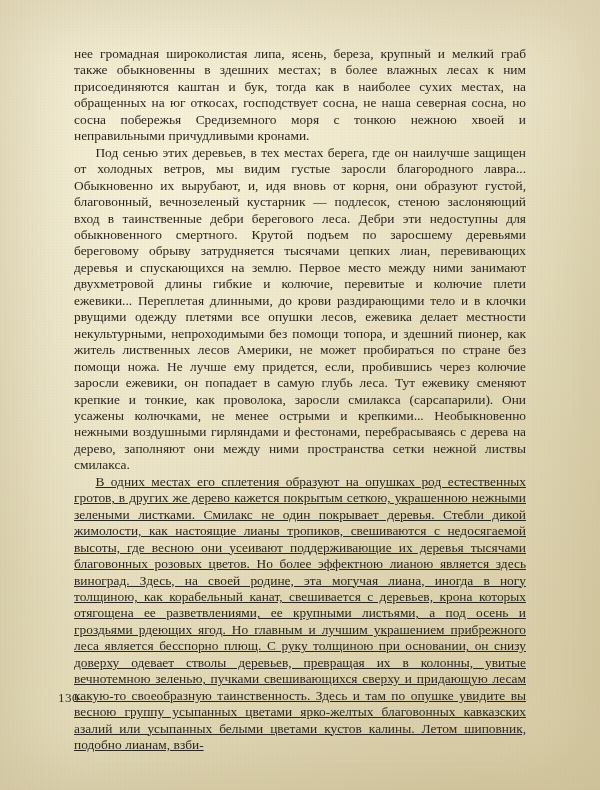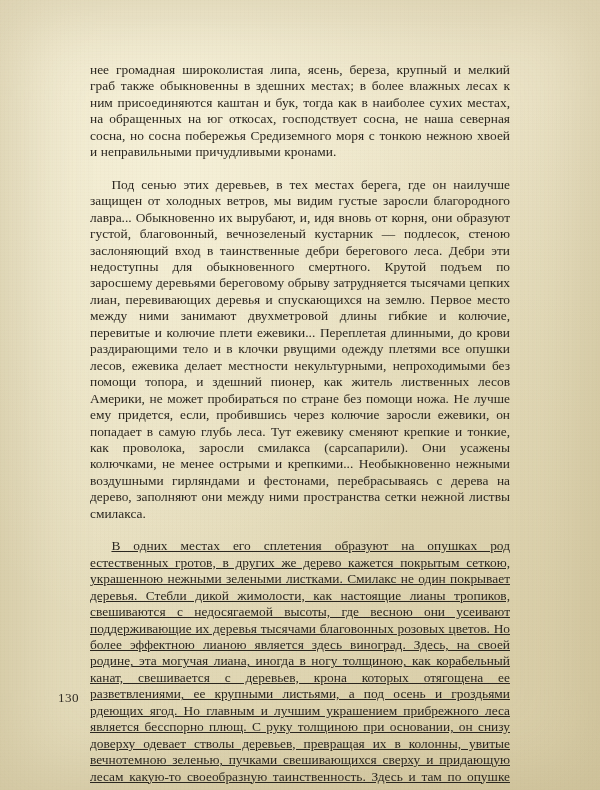--- a/index.html
+++ b/index.html
@@ -44,21 +44,21 @@
     top: 46px;
     width: 452px;
     color: #2b2720;
     font-size: 13.4px;
     line-height: 16.45px;
     text-align: justify;
     text-justify: inter-word;
     -webkit-font-smoothing: none;
   }
   .text-block p {
-    margin: 16px;
+    margin: 0;
     text-indent: 1.6em;
     text-align: justify;
     word-spacing: 0.02em;
   }
   .text-block p.first {
     text-indent: 0;
   }
   .text-block p:last-child {
     text-align: justify;
     text-decoration: underline;

